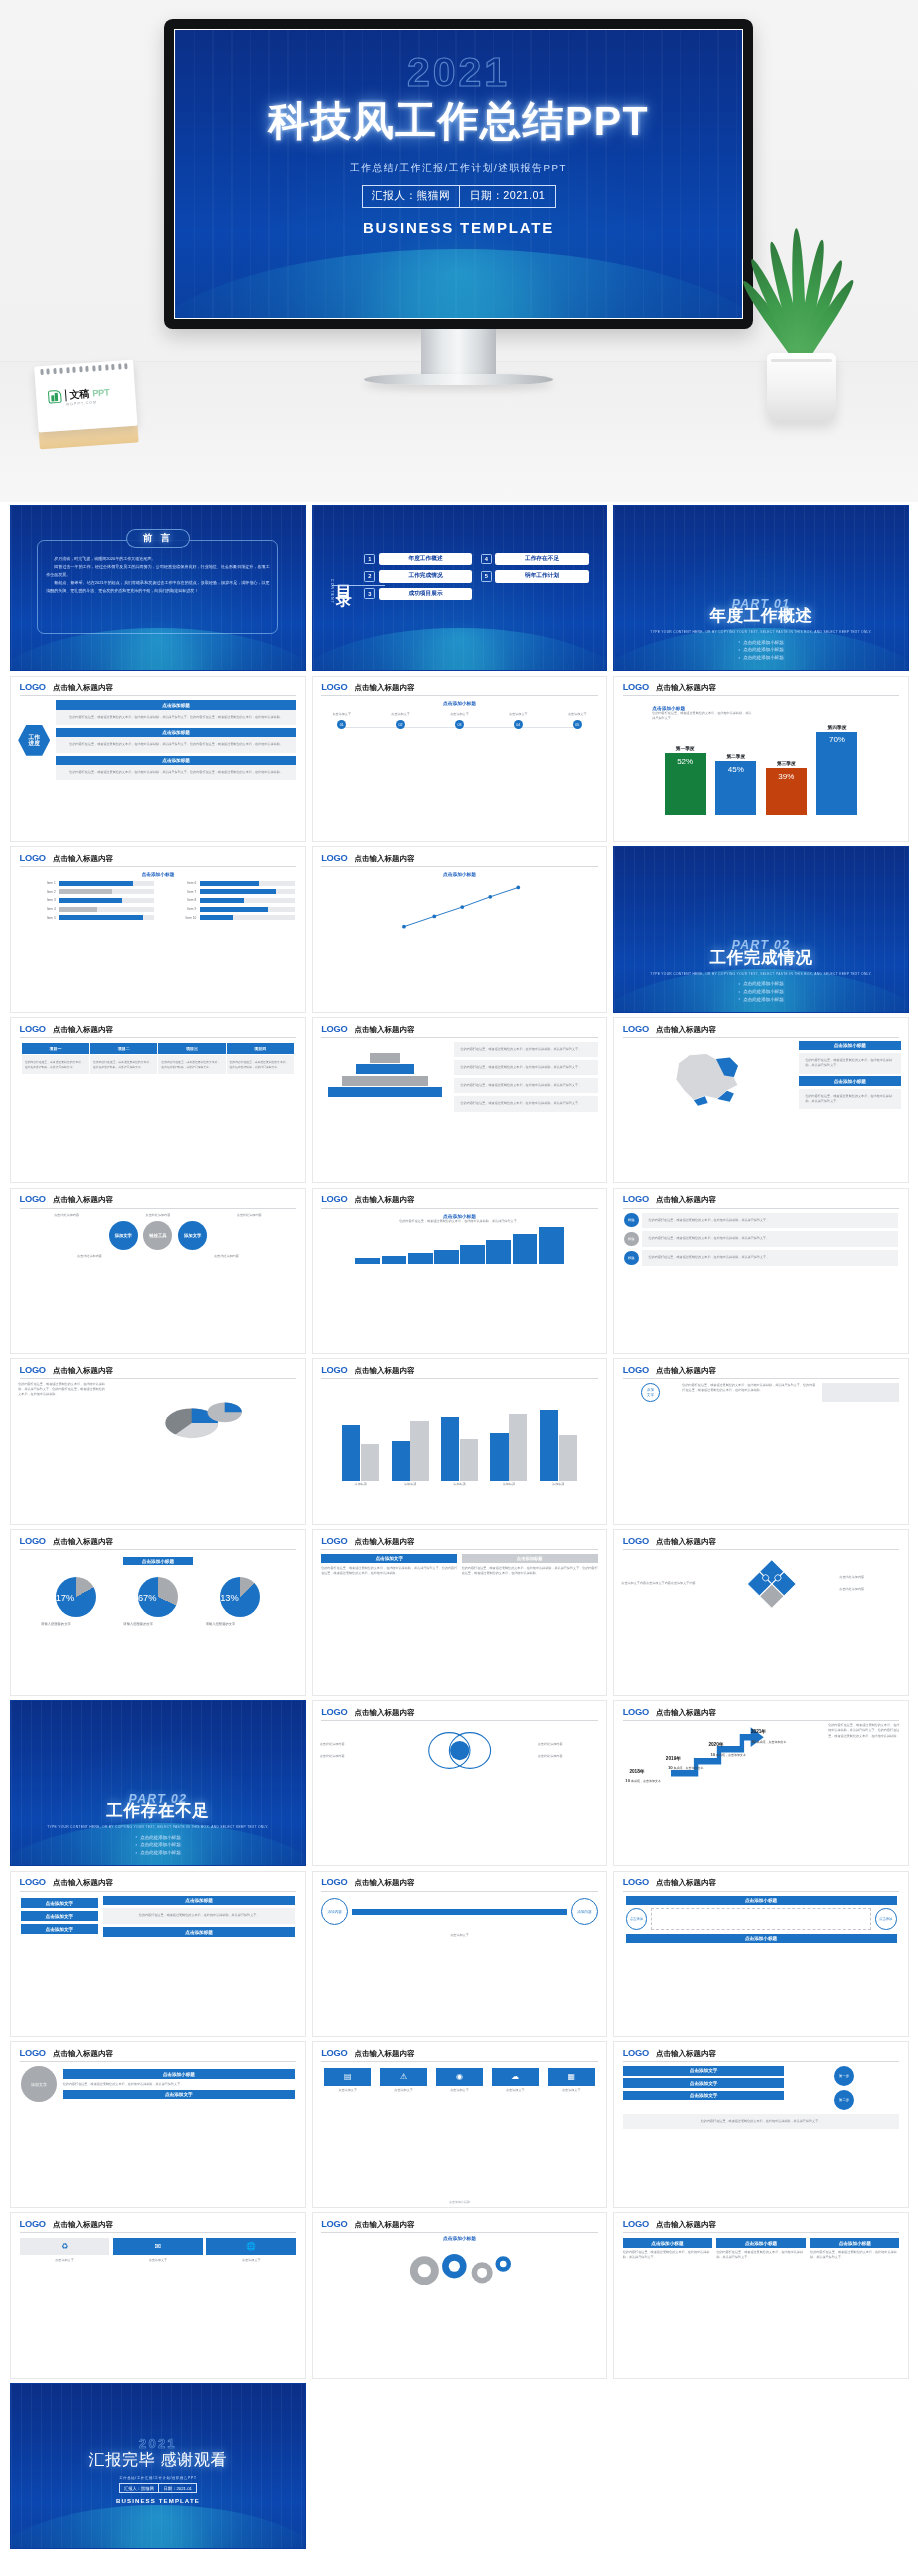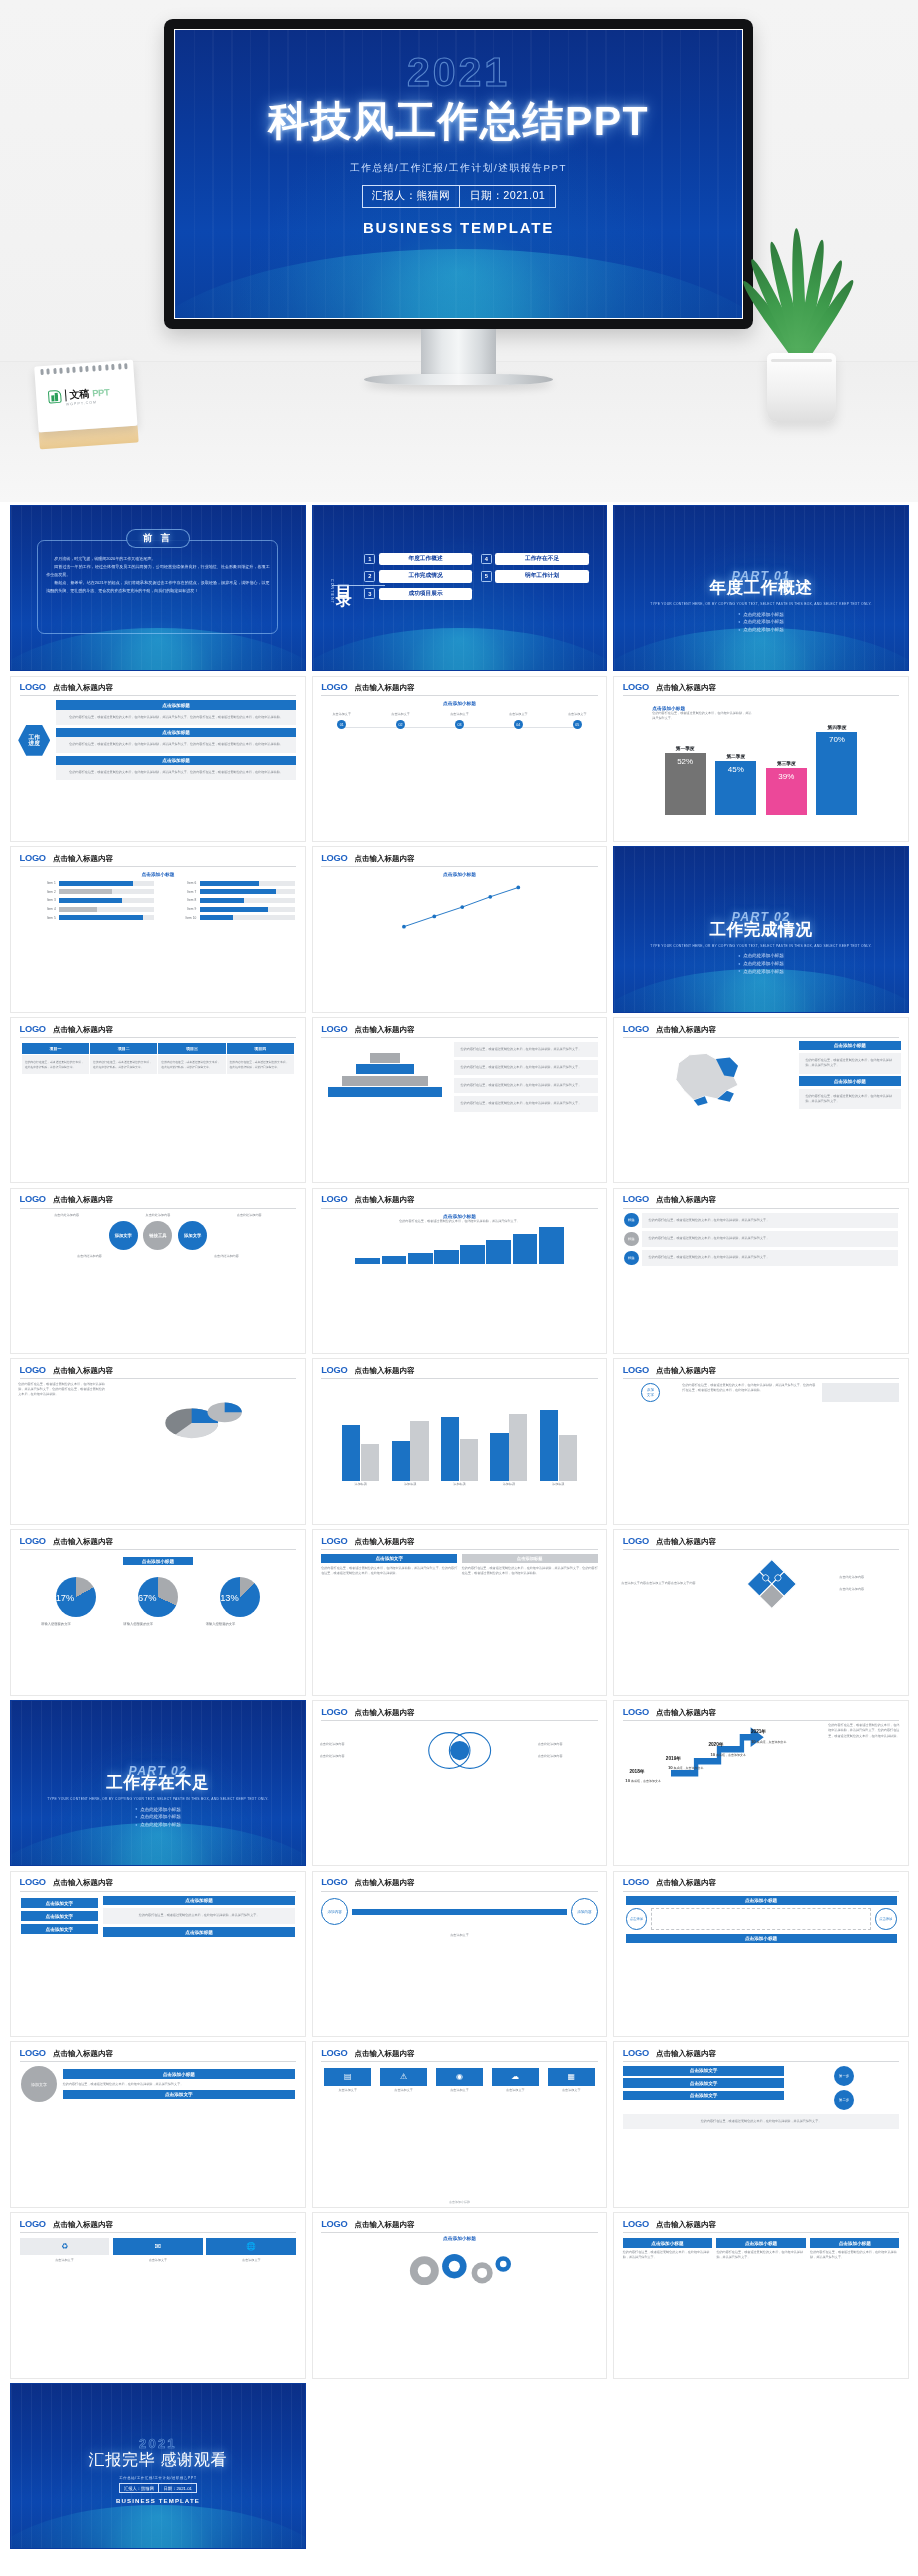--- a/index.html
+++ b/index.html
@@ -138,21 +138,21 @@
   }
   .sc { position: relative; z-index: 4; width: 100%; height: 100%; }
 
   
   .hdr { display:flex; align-items:baseline; gap:7.2px; padding: 5.7px 8.6px 0 8.6px; }
   .hdr .logo { font-size: 9.3px; font-weight: 800; color:#1f62c4; letter-spacing:-0.3px;}
   .hdr .ht { font-size: 7.5px; font-weight: 700; color:#1a1a1a; }
   .hdr-rule { margin: 2.2px 8.6px 0 8.6px; height: 0.7px; background:#d7d9dc;}
 
   
-  .part-wrap { text-align:center; padding-top: 22%; }
+  .part-wrap { text-align:center; padding-top: 22%; margin-top: 28px; }
   .part-kicker{
     font-size: 12.2px; font-weight:700; font-style: italic; letter-spacing:1.4px;
     color: rgba(190,220,255,.78); line-height: .9; text-shadow: 0 0 7.2px rgba(120,190,255,.6);
   }
   .part-title{
     font-size: 16.5px; font-weight:700; color:#fff; letter-spacing:0.7px; margin-top:-4.3px;
     text-shadow: 0 0 10px rgba(150,210,255,.9);
   }
   .part-en{ font-size:3.3px; color:#b9d4ff; letter-spacing:0.3px; line-height:1.7; margin-top:2.9px;}
   .part-bullets{ margin-top:2.9px; }
@@ -423,29 +423,29 @@
         <span class="ht">点击输入标题内容</span>
       </div>
       <div class="hdr-rule"></div>
       <div class="note-block">
         <div class="mini-title">点击添加小标题</div>
         <div class="mini-text">您的内容打在这里，或者通过复制您的文本后，在此框中选择粘贴，并选择只保留文字。</div>
       </div>
       <div class="bars">
         <div class="bar-col">
           <div class="bar-cap">第一季度</div>
-          <div class="bar-rect" style="height:52%;background:#737373;">52%</div>
+          <div class="bar-rect" style="height:52%;background:#15803d;">52%</div>
         </div>
         <div class="bar-col">
           <div class="bar-cap">第二季度</div>
           <div class="bar-rect" style="height:45%;background:#1b72c4;">45%</div>
         </div>
         <div class="bar-col">
           <div class="bar-cap">第三季度</div>
-          <div class="bar-rect" style="height:39%;background:#ec4899;">39%</div>
+          <div class="bar-rect" style="height:39%;background:#c2410c;">39%</div>
         </div>
         <div class="bar-col">
           <div class="bar-cap">第四季度</div>
           <div class="bar-rect" style="height:70%;background:#1b72c4;">70%</div>
         </div>
       </div>
     </div>
   </div>
 
   <div class="slide">

